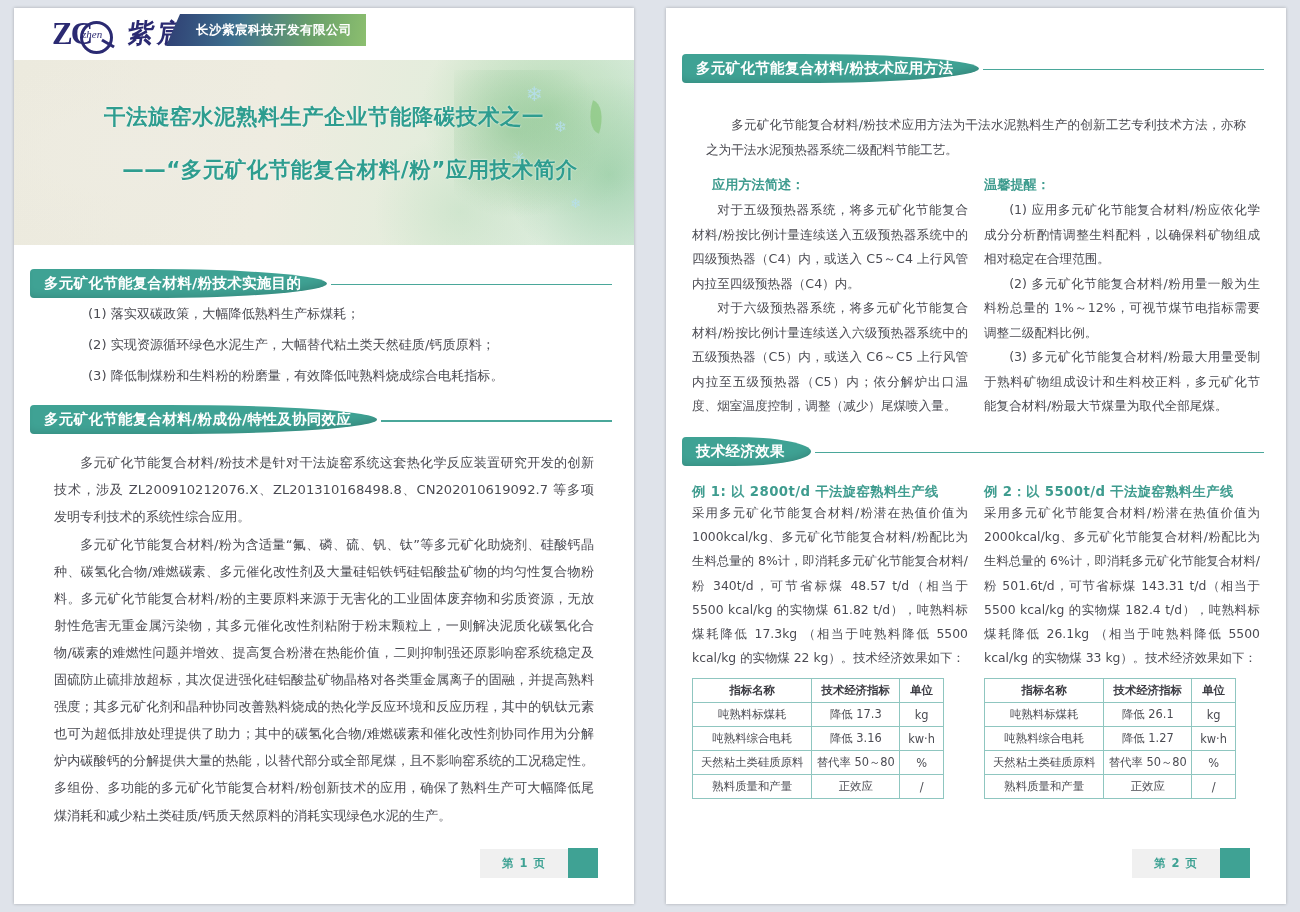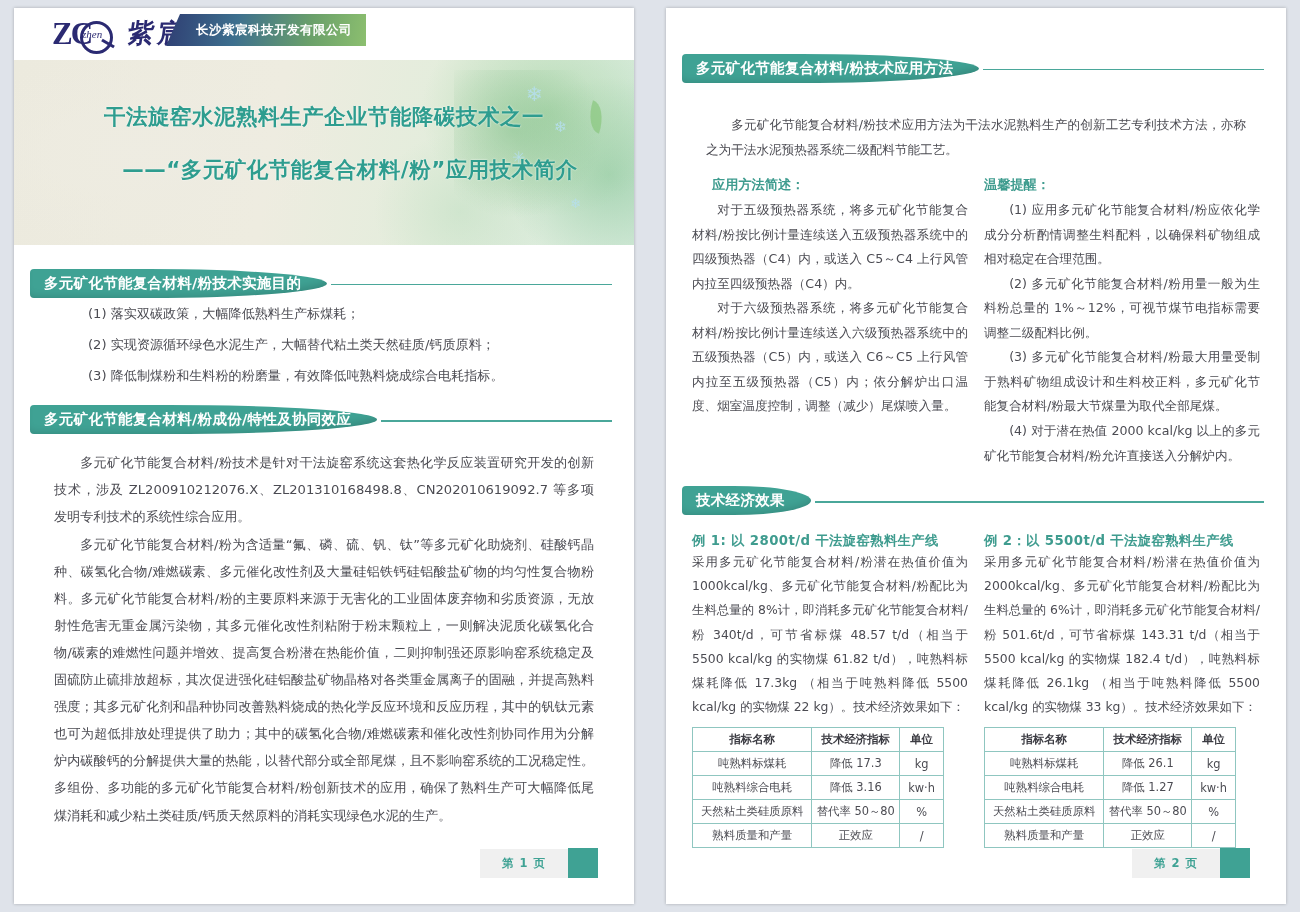--- a/index.html
+++ b/index.html
@@ -261,21 +261,20 @@
       <div class="col">
         <div class="sublabel">应用方法简述：</div>
         <p class="p2">对于五级预热器系统，将多元矿化节能复合材料/粉按比例计量连续送入五级预热器系统中的四级预热器（C4）内，或送入 C5～C4 上行风管内拉至四级预热器（C4）内。</p>
         <p class="p2">对于六级预热器系统，将多元矿化节能复合材料/粉按比例计量连续送入六级预热器系统中的五级预热器（C5）内，或送入 C6～C5 上行风管内拉至五级预热器（C5）内；依分解炉出口温度、烟室温度控制，调整（减少）尾煤喷入量。</p>
       </div>
       <div class="col">
         <div class="sublabel" style="margin-left:0;">温馨提醒：</div>
         <p class="p2">(1) 应用多元矿化节能复合材料/粉应依化学成分分析酌情调整生料配料，以确保料矿物组成相对稳定在合理范围。</p>
         <p class="p2">(2) 多元矿化节能复合材料/粉用量一般为生料粉总量的 1%～12%，可视节煤节电指标需要调整二级配料比例。</p>
         <p class="p2">(3) 多元矿化节能复合材料/粉最大用量受制于熟料矿物组成设计和生料校正料，多元矿化节能复合材料/粉最大节煤量为取代全部尾煤。</p>
-        <p class="p2">(4) 对于潜在热值 2000 kcal/kg 以上的多元矿化节能复合材料/粉允许直接送入分解炉内。</p>
       </div>
     </div>
 
     <div style="height:18px"></div>
 
     <div class="sec">
       <div class="pill">
         <span>技术经济效果</span>
       </div>
       <div class="rule" style="left: 132.812px; right: 22px;"></div>

